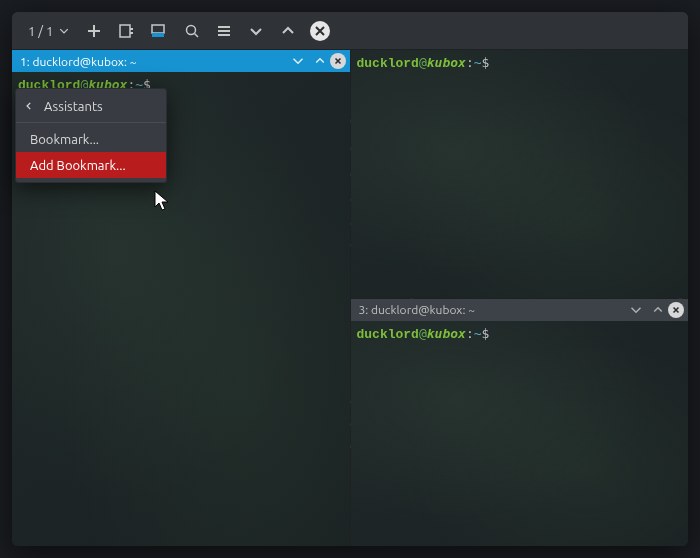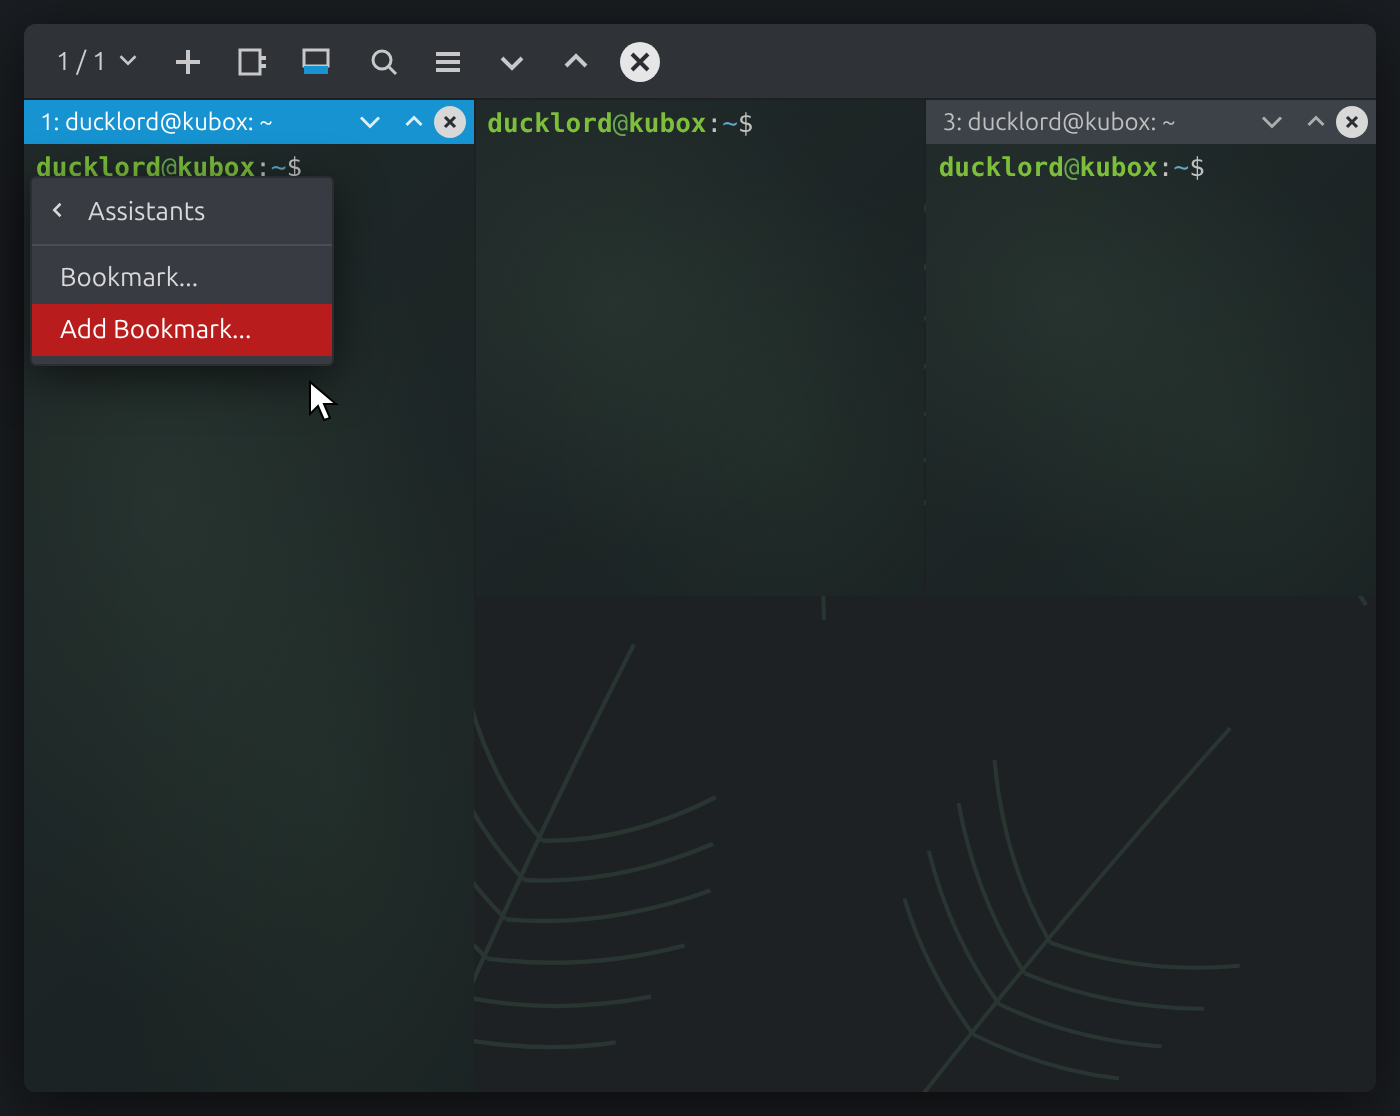--- a/index.html
+++ b/index.html
@@ -38,21 +38,21 @@
 }
 .tb-btn svg { width: 16px; height: 16px; }
 .tab-counter { display: flex; align-items: flex-end; gap: 6px; padding: 0 8px; color: #d0d0d0; }
 .close-circle {
   width: 20px; height: 20px; border-radius: 50%;
   background: #e6e6e6; color: #2a2e33;
   display: flex; align-items: center; justify-content: center;
 }
 .panes {
   flex: 1; display: grid;
-  grid-template-columns: 1fr 1fr 1fr;
+  grid-template-columns: 1fr 1fr;
   grid-template-rows: 1fr 1fr;
   gap: 1px;
   background: #1e2124;
   position: relative;
 }
 .pane {
   background: #1c2226;
   display: flex; flex-direction: column;
   position: relative;
   background-image:
@@ -82,22 +82,22 @@
   background: #d8d8d8; color: #2a2e33;
   display: flex; align-items: center; justify-content: center;
   font-size: 11px; font-weight: bold;
 }
 .term {
   flex: 1; padding: 4px 6px;
   font-family: "DejaVu Sans Mono", Menlo, monospace;
   font-size: 13px;
   line-height: 1.4;
 }
-.p-user { color: #7dbf3b; font-weight: bold; }
-.p-host { color: #7dbf3b; font-weight: bold; }
+.p-user { color: #7dbf3b; font-weight: bold; font-family: Liberation Mono, monospace; }
+.p-host { color: #7dbf3b; font-weight: bold; font-style: italic; }
 .p-at { color: #6aa84f; }
 .p-path { color: #5fa8c8; }
 .p-sym { color: #c0c0c0; }
 .context-menu {
   position: absolute;
   top: 88px; left: 15px;
   width: 152px;
   background: #383c42;
   border: 1px solid #2a2e33;
   border-radius: 3px;

